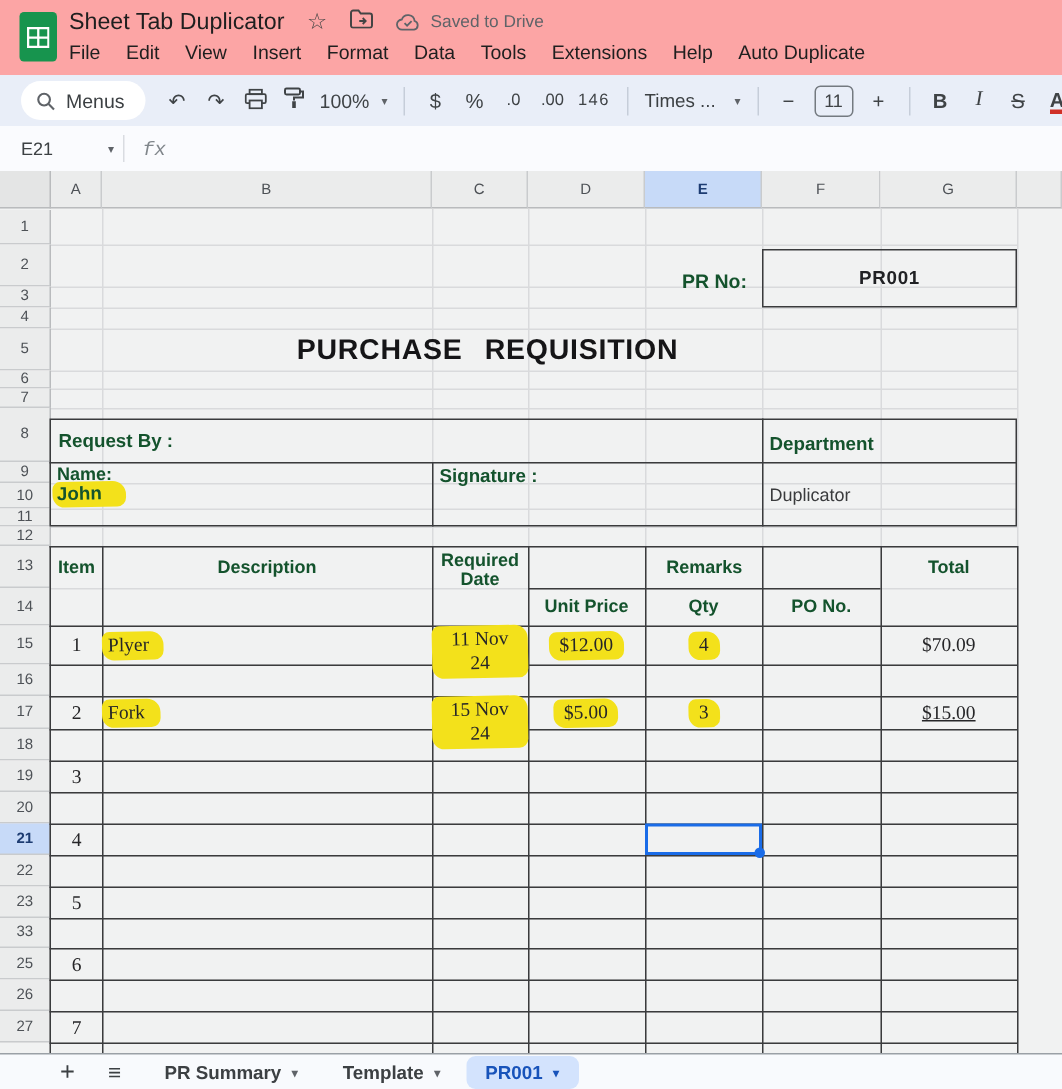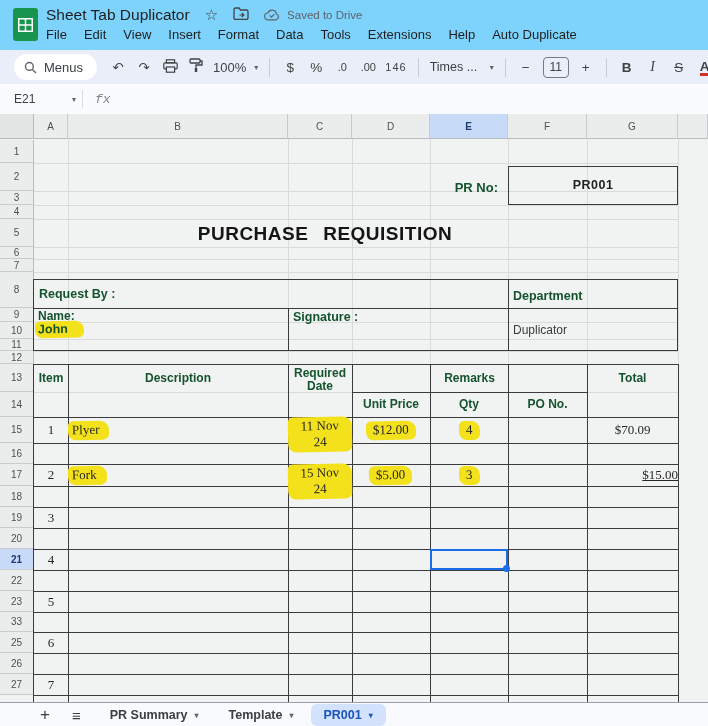--- a/index.html
+++ b/index.html
@@ -4,21 +4,21 @@
 <style>
   html,body{margin:0;padding:0;}
   #stage{
     position:relative;width:708px;height:726px;overflow:hidden;
     background:#f8fafd;
     font-family:"Liberation Sans",sans-serif;
     color:#202124;
     -webkit-font-smoothing:antialiased;
   }
   
-  #appbar{position:absolute;left:0;top:0;width:708px;height:50px;background:#7dd3fc;}
+  #appbar{position:absolute;left:0;top:0;width:708px;height:50px;background:#fca5a5;}
   #logo{position:absolute;left:13px;top:8px;width:25px;height:33px;background:#17944e;border-radius:3px;}
   #logo svg{position:absolute;left:5px;top:10px;}
   #title-row{position:absolute;left:46px;top:6px;display:flex;align-items:center;gap:15px;}
   .doc-title{font-size:15.5px;color:#1f1f1f;}
   .tb-ic{font-size:15px;color:#444;line-height:18px;}
   .saved{display:flex;align-items:center;gap:6px;color:#5f6368;font-size:11.5px;}
   #menubar{position:absolute;left:46px;top:27px;display:flex;gap:17px;font-size:13px;color:#1f1f1f;}
   #menubar span{cursor:default;}
   
   #toolbar{position:absolute;left:0;top:50px;width:708px;height:34px;background:#e9eef8;display:flex;align-items:center;}
@@ -310,21 +310,21 @@
         <div class="ft serif" style="left: 68px; width: 220px; top: 417px; height: 26px; line-height: 26px; text-align: left;"><span class="hl" style="line-height: normal;">Plyer</span></div>
         <div class="ft serif" style="left: 288px; width: 64px; top: 417px; height: 26px; line-height: 26px; text-align: center;"><span class="hl hl-c" style="line-height: normal;">11 Nov 24</span></div>
         <div class="ft serif" style="left: 352px; width: 78px; top: 417px; height: 26px; line-height: 26px; text-align: center;"><span class="hl hl-c" style="line-height: normal;">$12.00</span></div>
         <div class="ft serif" style="left: 430px; width: 78px; top: 417px; height: 26px; line-height: 26px; text-align: center;"><span class="hl hl-c" style="line-height: normal;">4</span></div>
         <div class="ft serif" style="left: 587px; width: 91px; top: 417px; height: 26px; line-height: 26px; text-align: center;">$70.09</div>
         <div class="ft serif" style="left: 34px; width: 34px; top: 464px; height: 22px; line-height: 22px; text-align: center;">2</div>
         <div class="ft serif" style="left: 68px; width: 220px; top: 464px; height: 22px; line-height: 22px; text-align: left;"><span class="hl" style="line-height: normal;">Fork</span></div>
         <div class="ft serif" style="left: 288px; width: 64px; top: 464px; height: 22px; line-height: 22px; text-align: center;"><span class="hl hl-c" style="line-height: normal;">15 Nov 24</span></div>
         <div class="ft serif" style="left: 352px; width: 78px; top: 464px; height: 22px; line-height: 22px; text-align: center;"><span class="hl hl-c" style="line-height: normal;">$5.00</span></div>
         <div class="ft serif" style="left: 430px; width: 78px; top: 464px; height: 22px; line-height: 22px; text-align: center;"><span class="hl hl-c" style="line-height: normal;">3</span></div>
-        <div class="ft serif" style="left: 587px; width: 91px; top: 464px; height: 22px; line-height: 22px; text-align: right; text-decoration: underline;">$15.00</div>
+        <div class="ft serif" style="left: 587px; width: 91px; top: 464px; height: 22px; line-height: 22px; text-align: center; text-decoration: underline;">$15.00</div>
         <div class="ft serif" style="left: 34px; width: 34px; top: 507px; height: 21px; line-height: 21px; text-align: center;">3</div>
         <div class="ft serif" style="left: 34px; width: 34px; top: 549px; height: 21px; line-height: 21px; text-align: center;">4</div>
         <div class="ft serif" style="left: 34px; width: 34px; top: 591px; height: 21px; line-height: 21px; text-align: center;">5</div>
         <div class="ft serif" style="left: 34px; width: 34px; top: 632px; height: 21px; line-height: 21px; text-align: center;">6</div>
         <div class="ft serif" style="left: 34px; width: 34px; top: 674px; height: 21px; line-height: 21px; text-align: center;">7</div>
       </div>
 
     <div id="sel-cell"></div>
     <div id="sel-dot"></div>
   </div>

